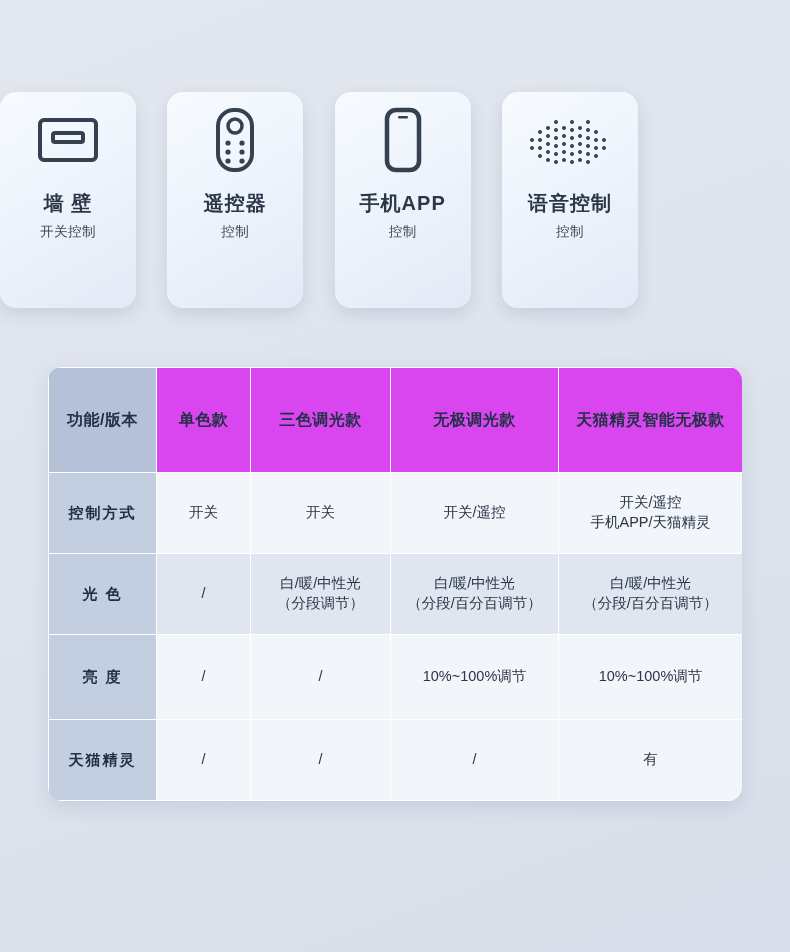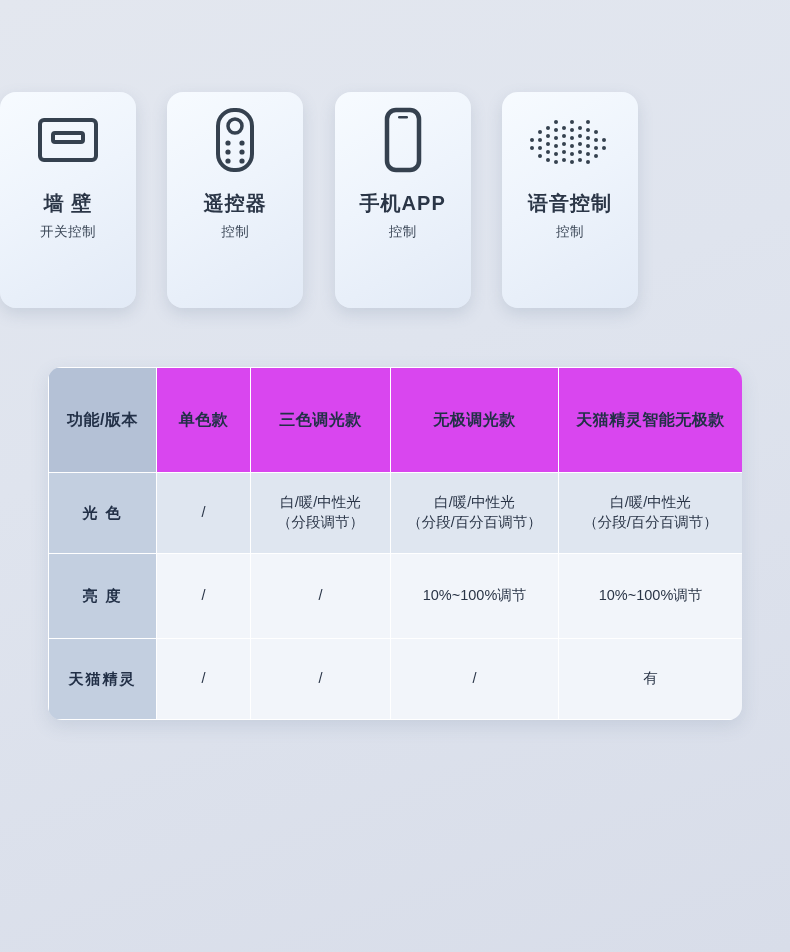--- a/index.html
+++ b/index.html
@@ -227,20 +227,39 @@
     <thead>
       <tr>
         <td class="head-first">功能/版本</td>
         <td>单色款</td>
         <td>三色调光款</td>
         <td>无极调光款</td>
         <td>天猫精灵智能无极款</td>
       </tr>
     </thead>
     <tbody>
+      <tr class="odd r0">
+        <td>控制方式</td>
+        <td>
+          <span class="sub">开关</span>
+          <span class="sub"></span>
+        </td>
+        <td>
+          <span class="sub">开关</span>
+          <span class="sub"></span>
+        </td>
+        <td>
+          <span class="sub">开关/遥控</span>
+          <span class="sub"></span>
+        </td>
+        <td>
+          <span class="sub">开关/遥控</span>
+          <span class="sub">手机APP/天猫精灵</span>
+        </td>
+      </tr>
       <tr class="even r1">
         <td>光 色</td>
         <td>
           <span class="sub">/</span>
           <span class="sub"></span>
         </td>
         <td>
           <span class="sub">白/暖/中性光</span>
           <span class="sub">（分段调节）</span>
         </td>

